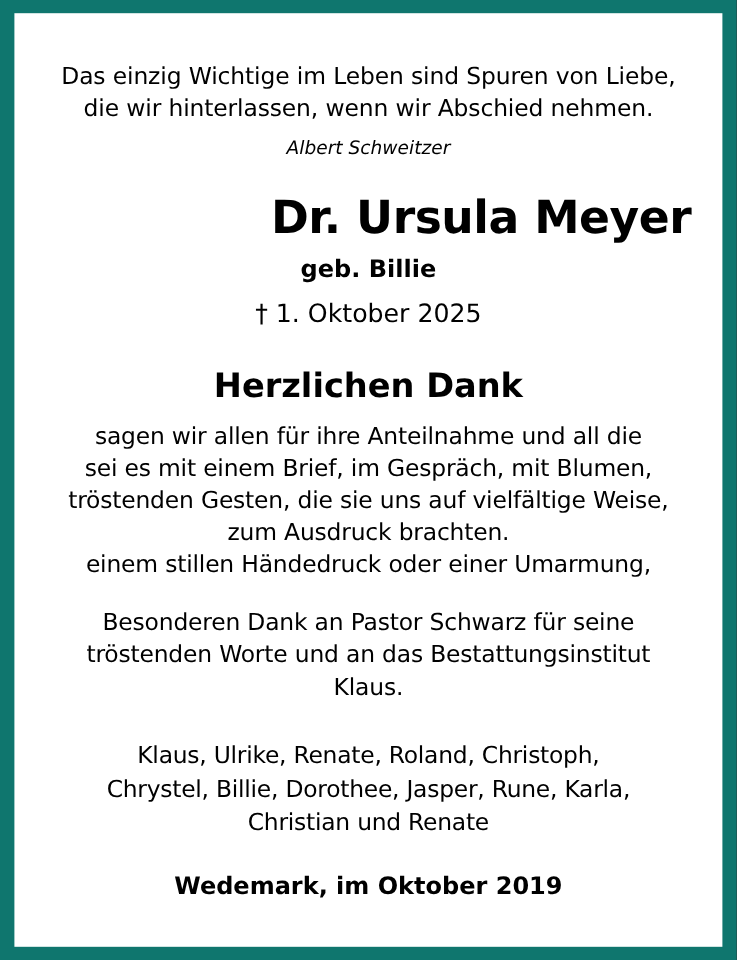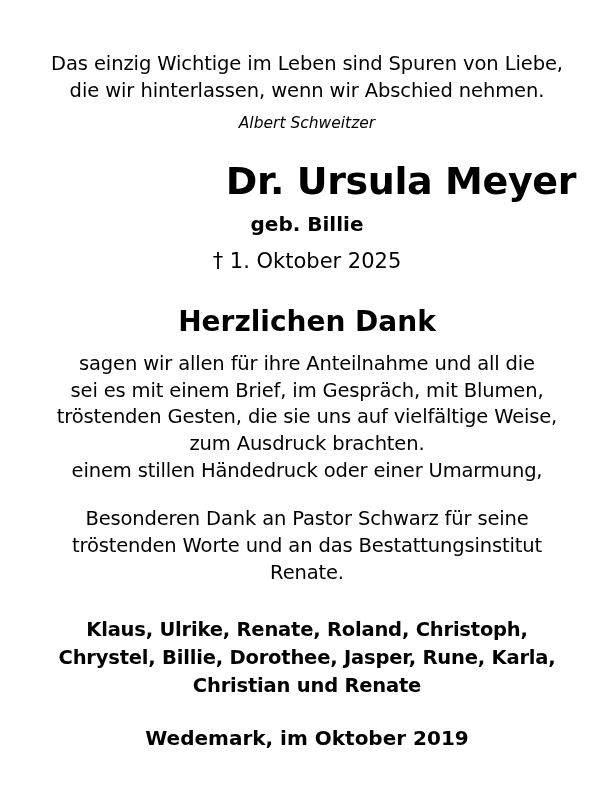--- a/index.html
+++ b/index.html
@@ -10,21 +10,21 @@
   body {
     width: 614px;
     height: 800px;
     font-family: "DejaVu Sans", sans-serif;
     overflow: hidden;
   }
   .notice-frame {
     box-sizing: border-box;
     width: 614px;
     height: 800px;
-    background: #ffffff;
+    background: #0f766e;
     padding: 11px 12px;
   }
   .notice-card {
     box-sizing: border-box;
     width: 100%;
     height: 100%;
     background: #ffffff;
     color: #000000;
     padding: 40px 26px 20px 26px;
     display: flex;
@@ -79,21 +79,21 @@
   }
   .body-para.second {
     margin-top: 22px;
   }
   .body-line {
     display: block;
   }
   .signers {
     margin-top: 30px;
     font-size: 19.5px;
-    font-weight: bold;
+    font-weight: normal;
     line-height: 1.42;
     text-align: center;
     letter-spacing: -0.2px;
   }
   .signer-line {
     display: block;
   }
   .place-date {
     margin-top: 26px;
     font-size: 20px;
@@ -126,21 +126,21 @@
       <span class="body-line">sagen wir allen für ihre Anteilnahme und all die</span>
       <span class="body-line">sei es mit einem Brief, im Gespräch, mit Blumen,</span>
       <span class="body-line">tröstenden Gesten, die sie uns auf vielfältige Weise,</span>
       <span class="body-line">zum Ausdruck brachten.</span>
       <span class="body-line">einem stillen Händedruck oder einer Umarmung,</span>
     </div>
 
     <div class="body-para second">
       <span class="body-line">Besonderen Dank an Pastor Schwarz für seine</span>
       <span class="body-line">tröstenden Worte und an das Bestattungsinstitut</span>
-      <span class="body-line">Renate.</span>
+      <span class="body-line">Klaus.</span>
     </div>
 
     <div class="signers">
       <span class="signer-line">Klaus, Ulrike, Renate, Roland, Christoph,</span>
       <span class="signer-line">Chrystel, Billie, Dorothee, Jasper, Rune, Karla,</span>
       <span class="signer-line">Christian und Renate</span>
     </div>
 
     <div class="place-date">Wedemark, im Oktober 2019</div>
 

